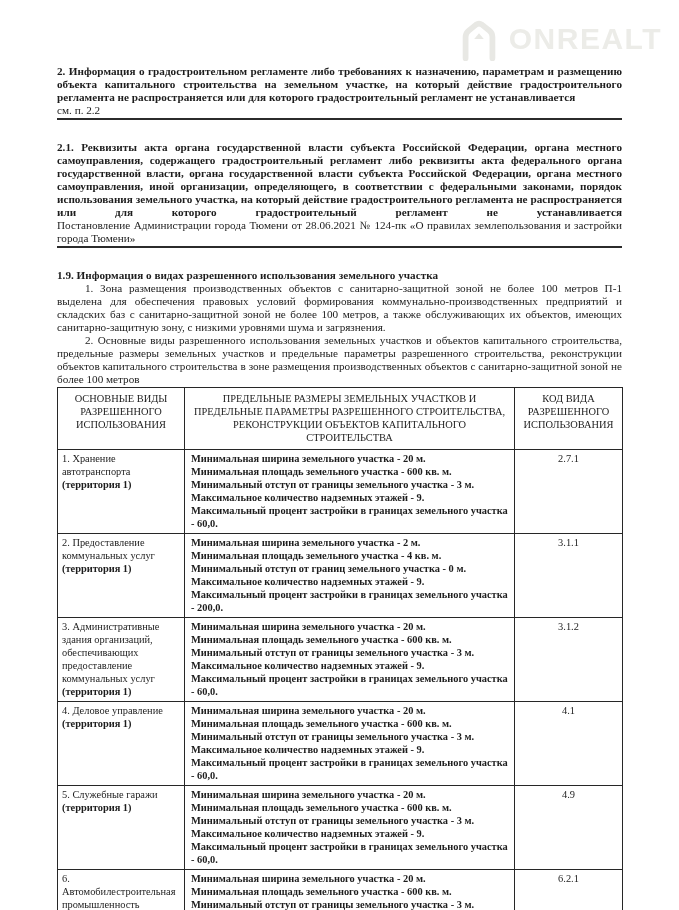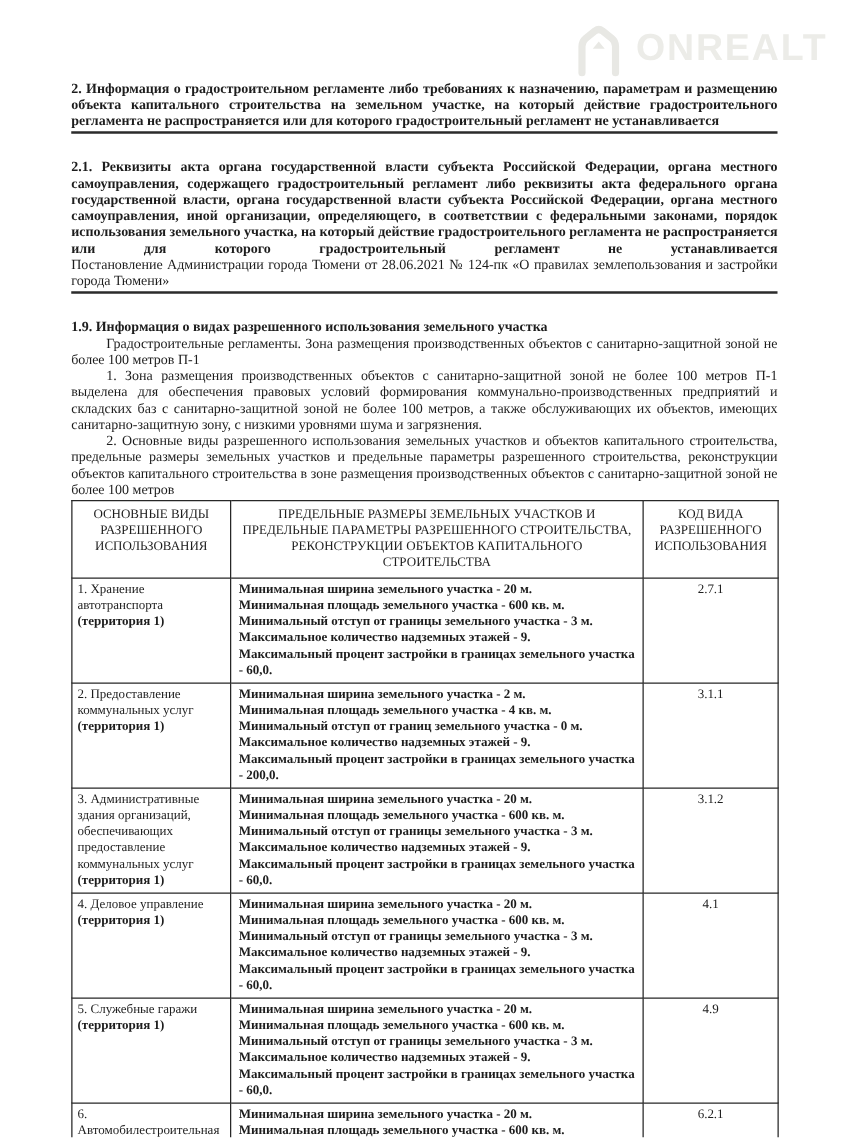--- a/index.html
+++ b/index.html
@@ -111,28 +111,28 @@
         <path d="M10 44 L10 22 Q10 18 13 15.5 L21 9 Q24 6.8 27 9 L35 15.5 Q38 18 38 22 L38 44" stroke="#e8e8e4" stroke-width="6" stroke-linecap="round" stroke-linejoin="round" fill="none"></path>
         <path d="M24 18 L29 24 L19 24 Z" fill="#e8e8e4"></path>
       </svg>
     </span>
     <span class="wm-text">ONREALT</span>
   </div>
 
   <div class="content">
 
     <p class="heading">2. Информация о градостроительном регламенте либо требованиях к назначению, параметрам и размещению объекта капитального строительства на земельном участке, на который действие градостроительного регламента не распространяется или для которого градостроительный регламент не устанавливается</p>
+    <p class="note">см. п. 2.2</p>
     <div class="rule"></div>
 
     <p class="heading justify-all">2.1. Реквизиты акта органа государственной власти субъекта Российской Федерации, органа местного самоуправления, содержащего градостроительный регламент либо реквизиты акта федерального органа государственной власти, органа государственной власти субъекта Российской Федерации, органа местного самоуправления, иной организации, определяющего, в соответствии с федеральными законами, порядок использования земельного участка, на который действие градостроительного регламента не распространяется или для которого градостроительный регламент не устанавливается</p>
     <p class="body-text">Постановление Администрации города Тюмени от 28.06.2021 № 124-пк «О правилах землепользования и застройки города Тюмени»</p>
     <div class="rule"></div>
 
     <p class="heading">1.9. Информация о видах разрешенного использования земельного участка</p>
-    <p class="para">Градостроительные регламенты. Зона размещения производственных объектов с санитарно-защитной зоной не более 100 метров П-1</p>
     <p class="para">1. Зона размещения производственных объектов с санитарно-защитной зоной не более 100 метров П-1 выделена для обеспечения правовых условий формирования коммунально-производственных предприятий и складских баз с санитарно-защитной зоной не более 100 метров, а также обслуживающих их объектов, имеющих санитарно-защитную зону, с низкими уровнями шума и загрязнения.</p>
     <p class="para">2. Основные виды разрешенного использования земельных участков и объектов капитального строительства, предельные размеры земельных участков и предельные параметры разрешенного строительства, реконструкции объектов капитального строительства в зоне размещения производственных объектов с санитарно-защитной зоной не более 100 метров</p>
 
     <table class="reg-table">
       <colgroup>
           <col class="c1">
           <col class="c2">
           <col class="c3">
         </colgroup>
       <thead>

